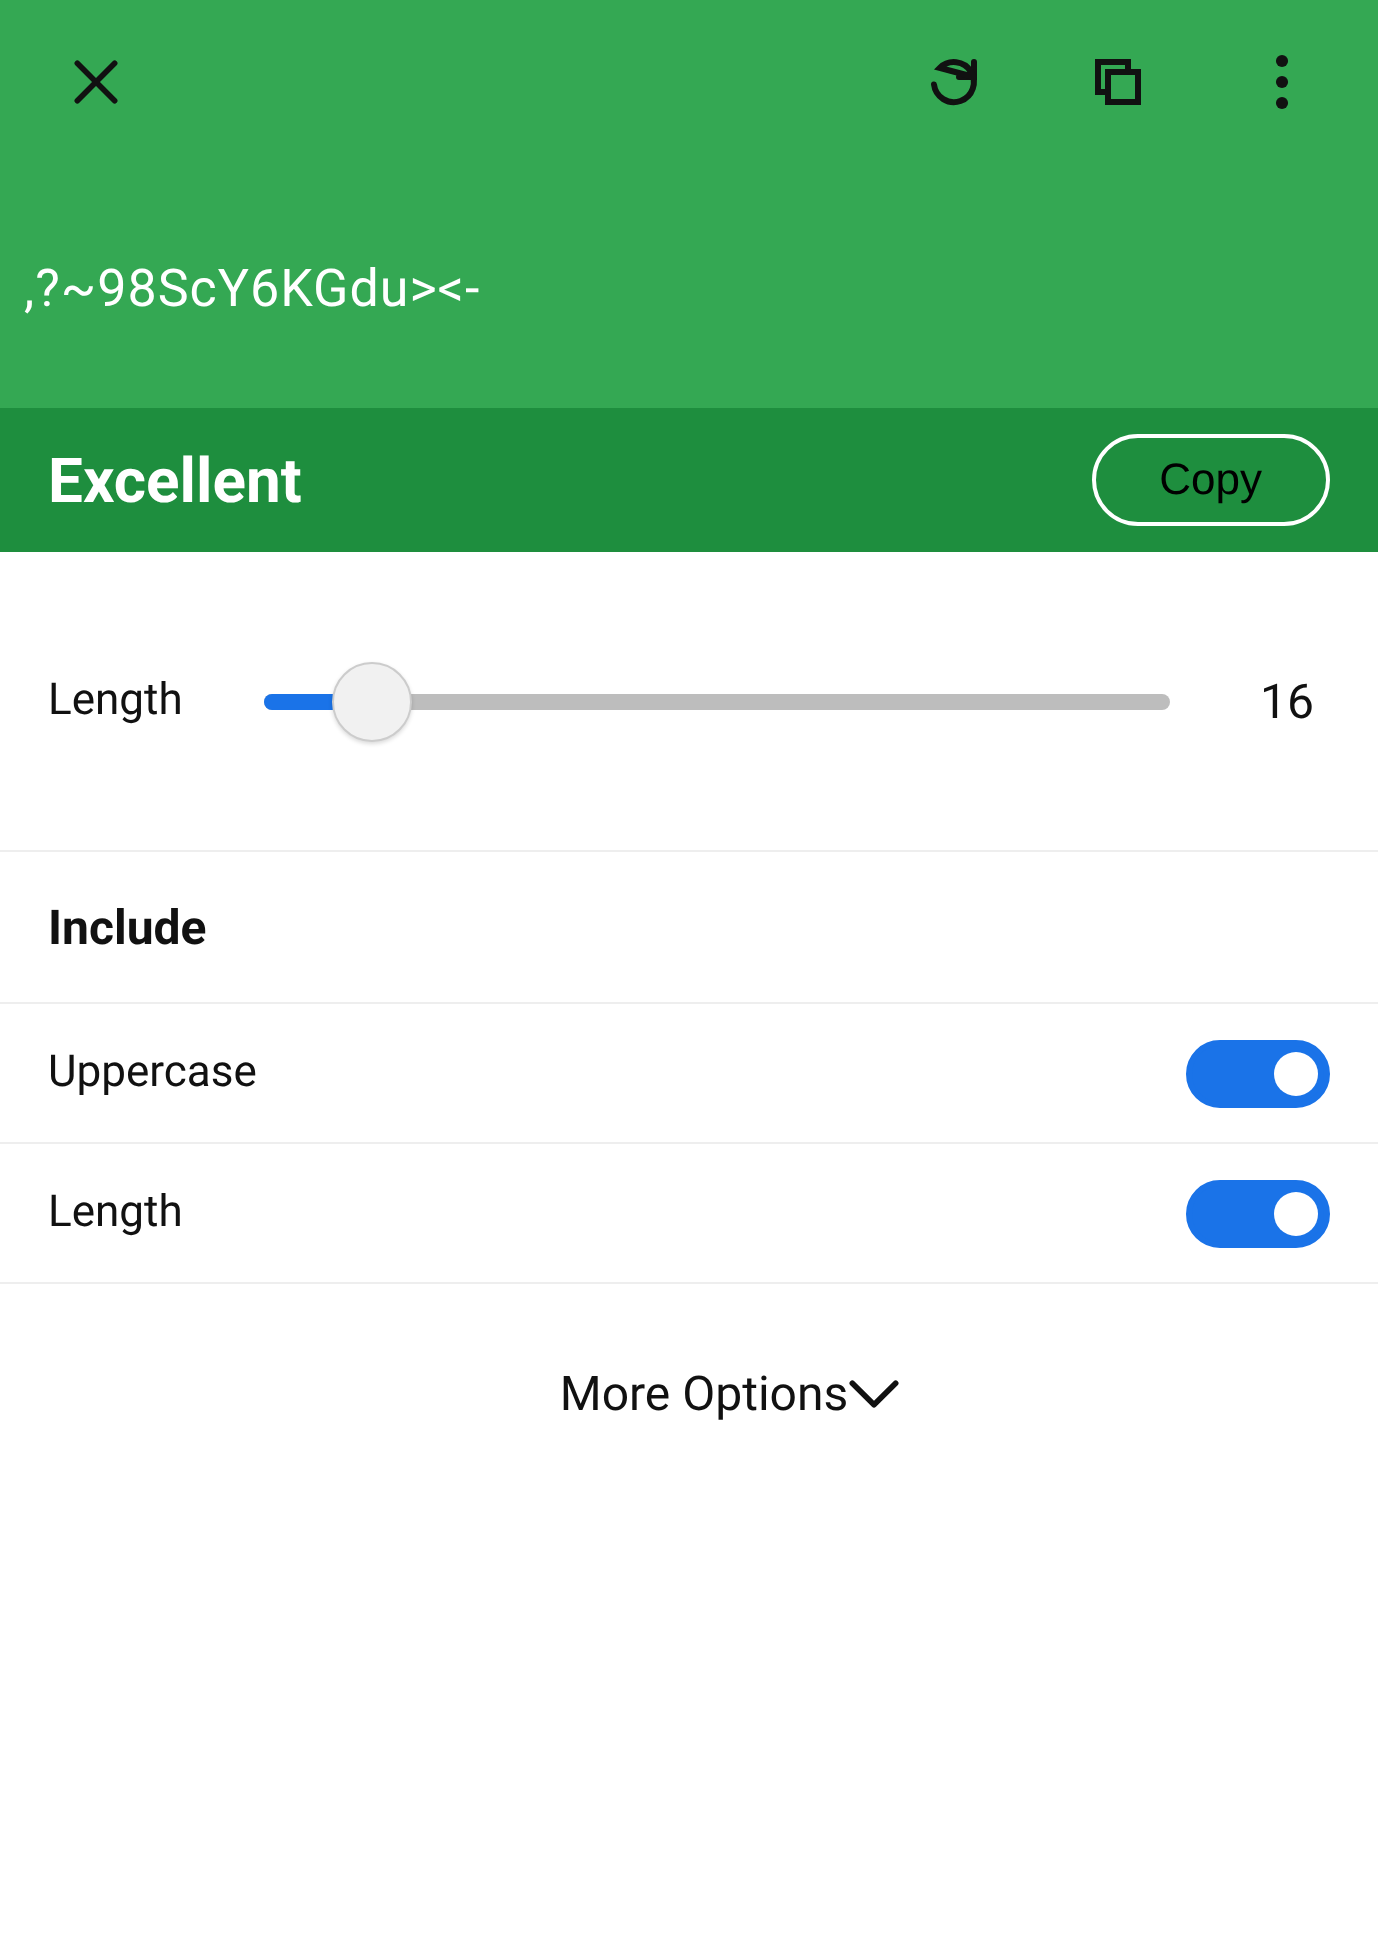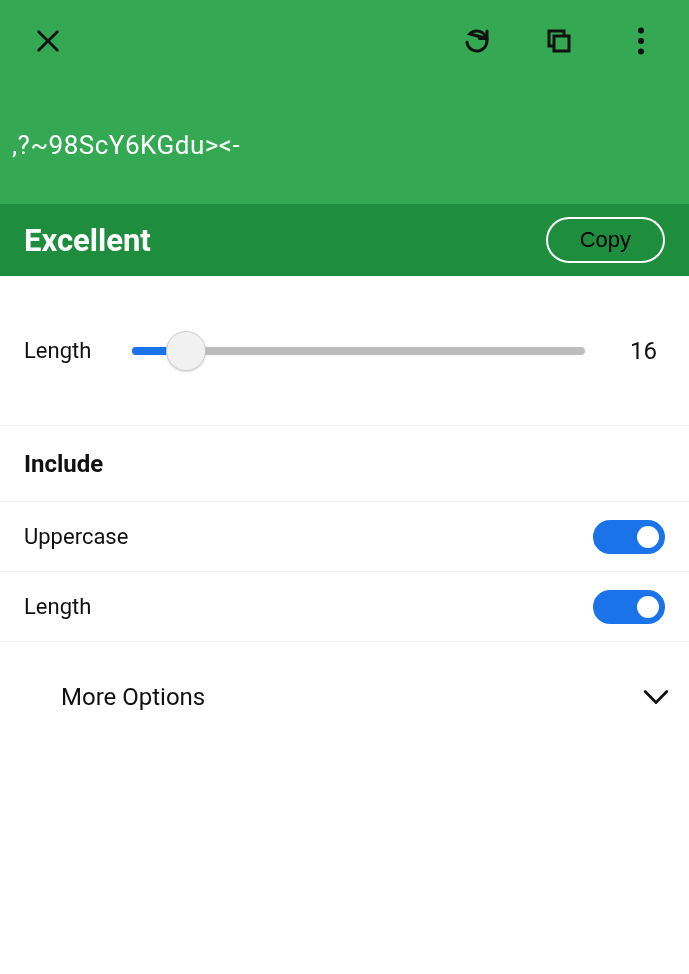--- a/index.html
+++ b/index.html
@@ -160,21 +160,21 @@
     right: 3px;
     top: 50%;
     transform: translateY(-50%);
     width: 22px;
     height: 22px;
     background: #fff;
     border-radius: 50%;
   }
   .more-row {
     height: 110px;
-    justify-content: space-between;
+    justify-content: center;
     border-bottom: none;
     padding-right: 20px;
     margin-left: 37px;
   }
   .more-label {
     font-size: 24px;
   }
   svg { display: block; }
 </style>
 </head>

